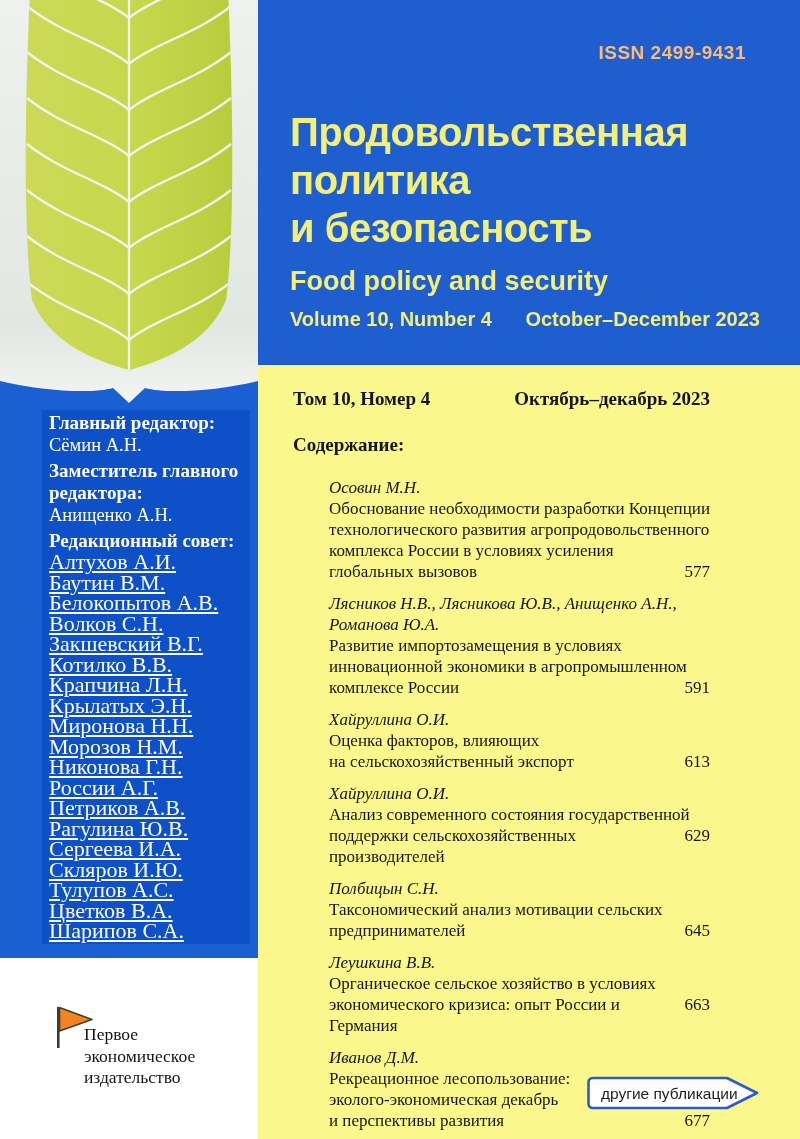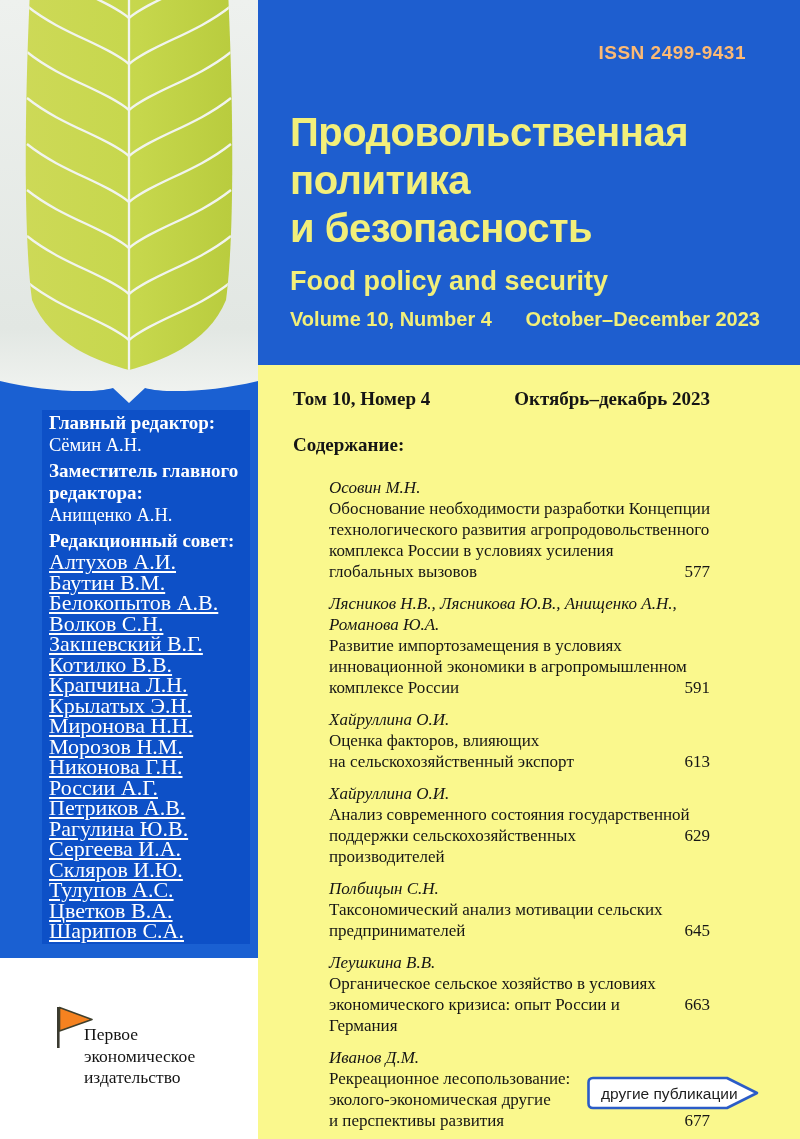--- a/index.html
+++ b/index.html
@@ -222,21 +222,21 @@
             <div class="toc-authors">Леушкина В.В.</div>
             <div>Органическое сельское хозяйство в условиях</div>
             <div class="toc-lastline">
               <span>экономического кризиса: опыт России и Германия</span>
               <span>663</span>
             </div>
           </div>
           <div class="toc-entry">
             <div class="toc-authors">Иванов Д.М.</div>
             <div>Рекреационное лесопользование:</div>
-            <div>эколого-экономическая другие</div>
+            <div>эколого-экономическая декабрь</div>
             <div class="toc-lastline">
               <span>и перспективы развития</span>
               <span>677</span>
             </div>
           </div>
         </div>
     </div>
 
     <div class="more-btn">
       <svg width="174" height="34" viewBox="0 0 174 34" xmlns="http://www.w3.org/2000/svg">

